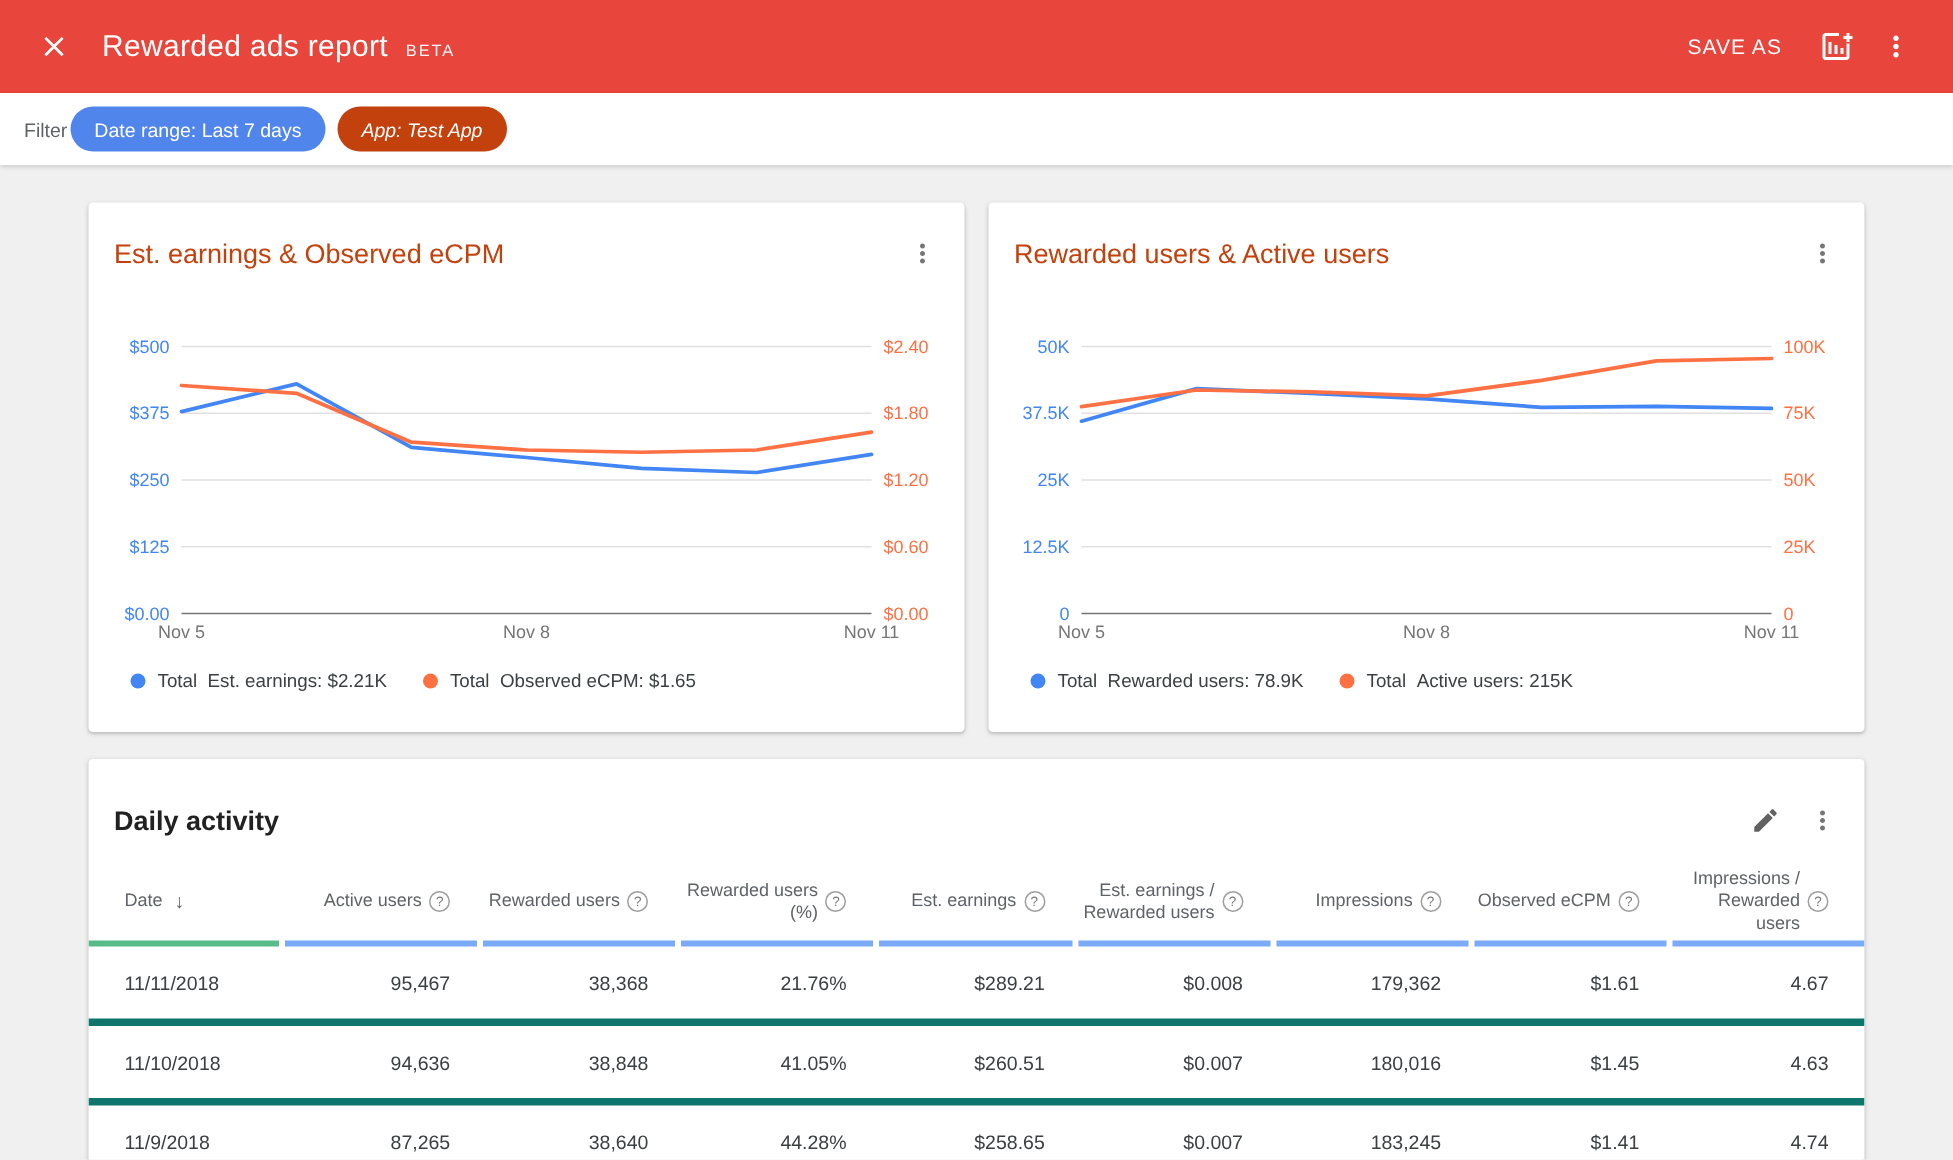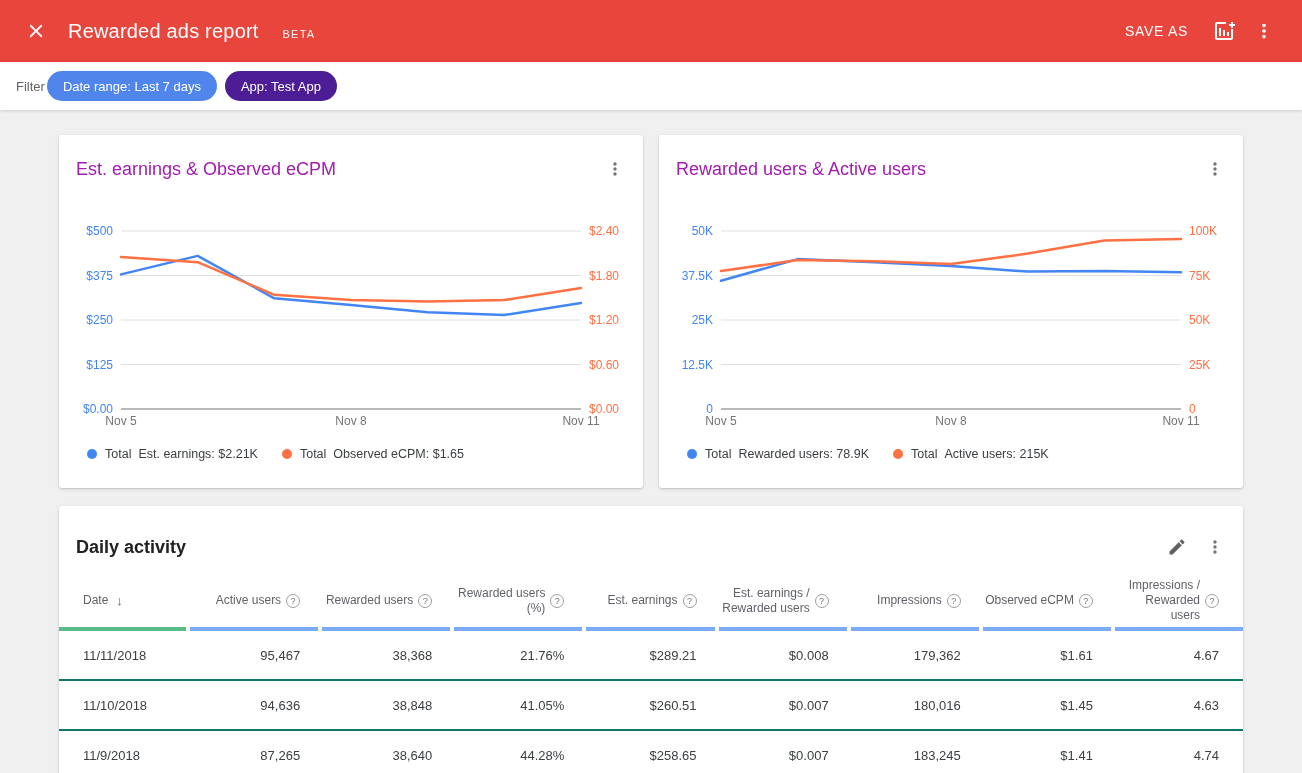--- a/index.html
+++ b/index.html
@@ -4,59 +4,59 @@
 <style>
   *{box-sizing:border-box;margin:0;padding:0;}
   html,body{width:1302px;height:773px;overflow:hidden;}
   body{font-family:"Liberation Sans",sans-serif;background:#f0f0f0;}
   button{font-family:inherit;background:none;border:none;cursor:pointer;padding:0;}
 
   
   .app-bar{height:62px;display:flex;align-items:center;padding:0 26px 0 24px;background:#e8453c;}
   .close-btn{margin-right:20px;}
   .icon-btn{width:24px;height:24px;display:flex;align-items:center;justify-content:center;flex:none;}
-  .title-wrap{display:flex;align-items:baseline;gap:24px;color:#fff;}
+  .title-wrap{display:flex;align-items:baseline;gap:12px;color:#fff;}
   .app-title{font-size:20px;font-weight:500;letter-spacing:.2px;}
   .beta{font-size:11px;letter-spacing:1.2px;opacity:.95;}
   .app-actions{margin-left:auto;display:flex;align-items:center;gap:16px;}
   .save-as{color:#fff;font-size:14px;font-weight:500;letter-spacing:.7px;padding:6px 8px;}
 
   
   .filter-bar{height:48px;background:#fff;display:flex;align-items:center;padding:0 16px;box-shadow:0 1px 3px rgba(0,0,0,.14);position:relative;z-index:1;}
   .filter-label{font-size:13px;color:#5f6368;margin-right:2px;}
   .chip{height:30px;border-radius:15px;color:#fff;font-size:13px;padding:0 16px;margin-right:8px;display:flex;align-items:center;background:#5086ec;}
 
   
   .content{padding:25px 59px 0;}
   .cards-row{display:flex;gap:16px;}
   .card{background:#fff;border-radius:3px;box-shadow:0 1px 2px rgba(0,0,0,.14),0 1px 4px rgba(0,0,0,.09);}
   .chart-card{width:584px;height:353px;}
   .card-head{display:flex;align-items:flex-start;justify-content:space-between;padding:22px 16px 0 17px;}
-  .chart-title{font-size:18px;font-weight:400;color:#a21caf;line-height:24px;}
+  .chart-title{font-size:18px;font-weight:400;color:#c2410c;line-height:24px;}
   .chart{margin:18px 16px 0;height:236px;}
   .legend{display:flex;gap:24px;margin:12px 0 0 28px;font-size:12.5px;color:#3c4043;}
   .legend-item{display:flex;align-items:center;}
   .dot{width:10px;height:10px;border-radius:50%;margin-right:8px;flex:none;}
   .legend-prefix{margin-right:7px;}
 
   
   .table-card{width:1184px;margin-top:18px;height:340px;overflow:hidden;}
   .table-card .card-head{padding:29px 16px 0 17px;align-items:center;}
   .table-title{font-size:18px;font-weight:700;color:#212121;line-height:24px;}
   .table-actions{display:flex;align-items:center;gap:14px;}
   .da-head,.da-row{display:grid;grid-template-columns:127px repeat(8,1fr);column-gap:4px;}
   .da-head{margin-top:15px;}
   .da-hcell{position:relative;min-height:44px;display:flex;align-items:center;justify-content:flex-end;text-align:right;font-size:12px;color:#5f6368;padding:4px 18px 8px 0;}
   .da-hcell.first{justify-content:flex-start;text-align:left;padding:4px 0 8px 24px;}
   .da-hcell:last-child{padding-right:24px;}
   .da-hlabel{max-width:97px;line-height:1.25;}
   .sort-arrow{margin-left:8px;font-size:13px;}
   .help-icon{flex:none;width:14px;height:14px;margin-left:5px;border:1px solid #9e9e9e;border-radius:50%;color:#757575;font-size:9px;display:flex;align-items:center;justify-content:center;}
   .col-underline{position:absolute;left:0;right:0;bottom:0;height:4px;}
-  .da-row{border-bottom:2px solid #0f766e;}
+  .da-row{border-bottom:5px solid #0f766e;}
   .da-cell{height:48px;display:flex;align-items:center;justify-content:flex-end;font-size:13px;color:#3c4043;padding-right:18px;}
   .da-cell.first{justify-content:flex-start;padding-left:24px;padding-right:0;}
   .da-cell:last-child{padding-right:24px;}
   .da-row.partial{height:56px;border-bottom:none;}
 </style>
 </head>
 <body style="background: rgb(240, 240, 240);">
 
 <header class="app-bar" style="background: rgb(232, 69, 60);">
   <button class="icon-btn close-btn" aria-label="Close">
@@ -81,21 +81,21 @@
       <svg viewBox="0 0 24 24" width="22" height="22" fill="#ffffff">
           <path d="M12 8c1.1 0 2-.9 2-2s-.9-2-2-2-2 .9-2 2 .9 2 2 2zm0 2c-1.1 0-2 .9-2 2s.9 2 2 2 2-.9 2-2-.9-2-2-2zm0 6c-1.1 0-2 .9-2 2s.9 2 2 2 2-.9 2-2-.9-2-2-2z"></path>
         </svg>
     </button>
   </div>
 </header>
 
 <div class="filter-bar">
   <span class="filter-label">Filter</span>
   <button class="chip" style="background: rgb(80, 134, 236); text-align: center;">Date range: Last 7 days</button>
-  <button class="chip" style="background: #4c1d95;">App: Test App</button>
+  <button class="chip" style="background: #c2410c; font-style: italic;">App: Test App</button>
 </div>
 
 <main class="content">
   <div class="cards-row">
 
     <section class="card chart-card">
       <div class="card-head">
         <h2 class="chart-title">Est. earnings &amp; Observed eCPM</h2>
         <button class="icon-btn">
           <svg viewBox="0 0 24 24" width="20" height="20" fill="#757575">

